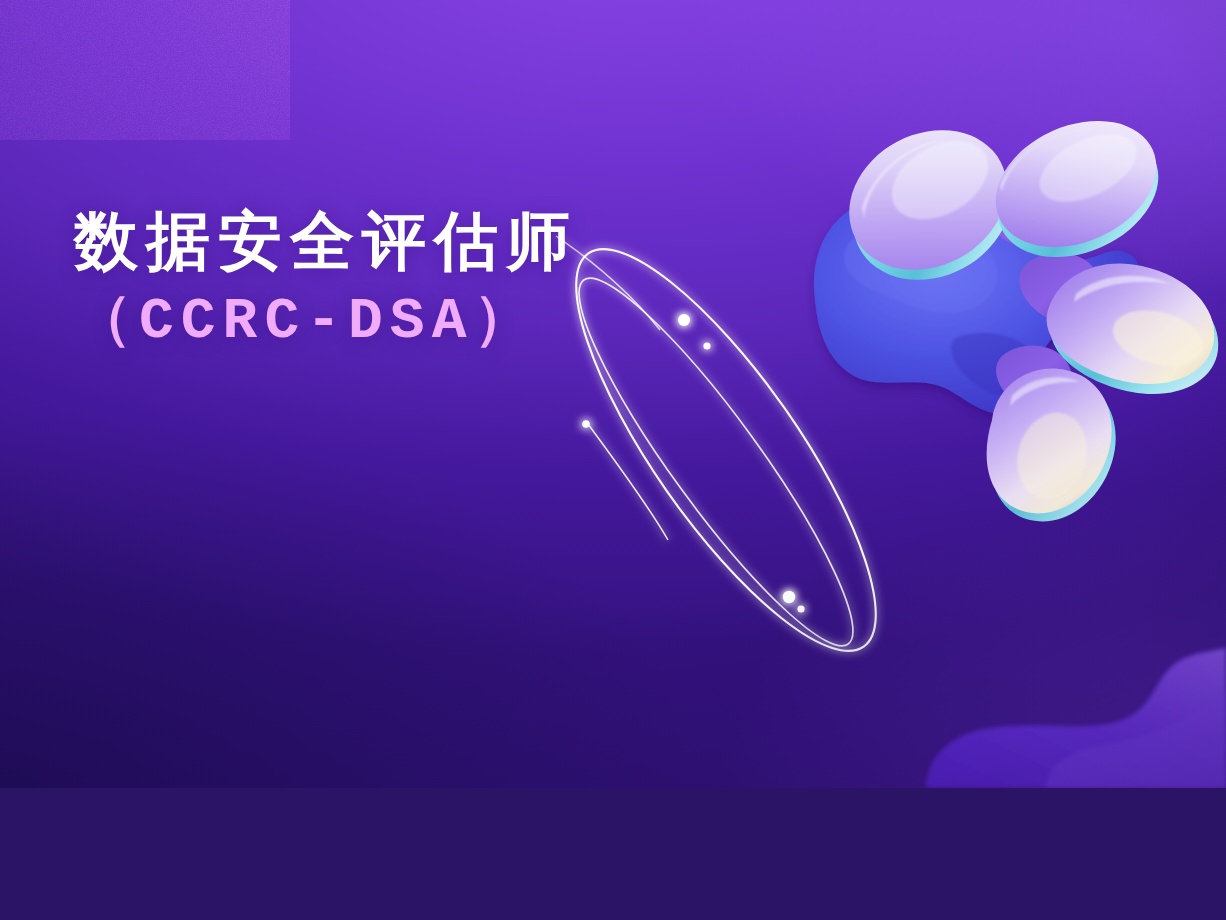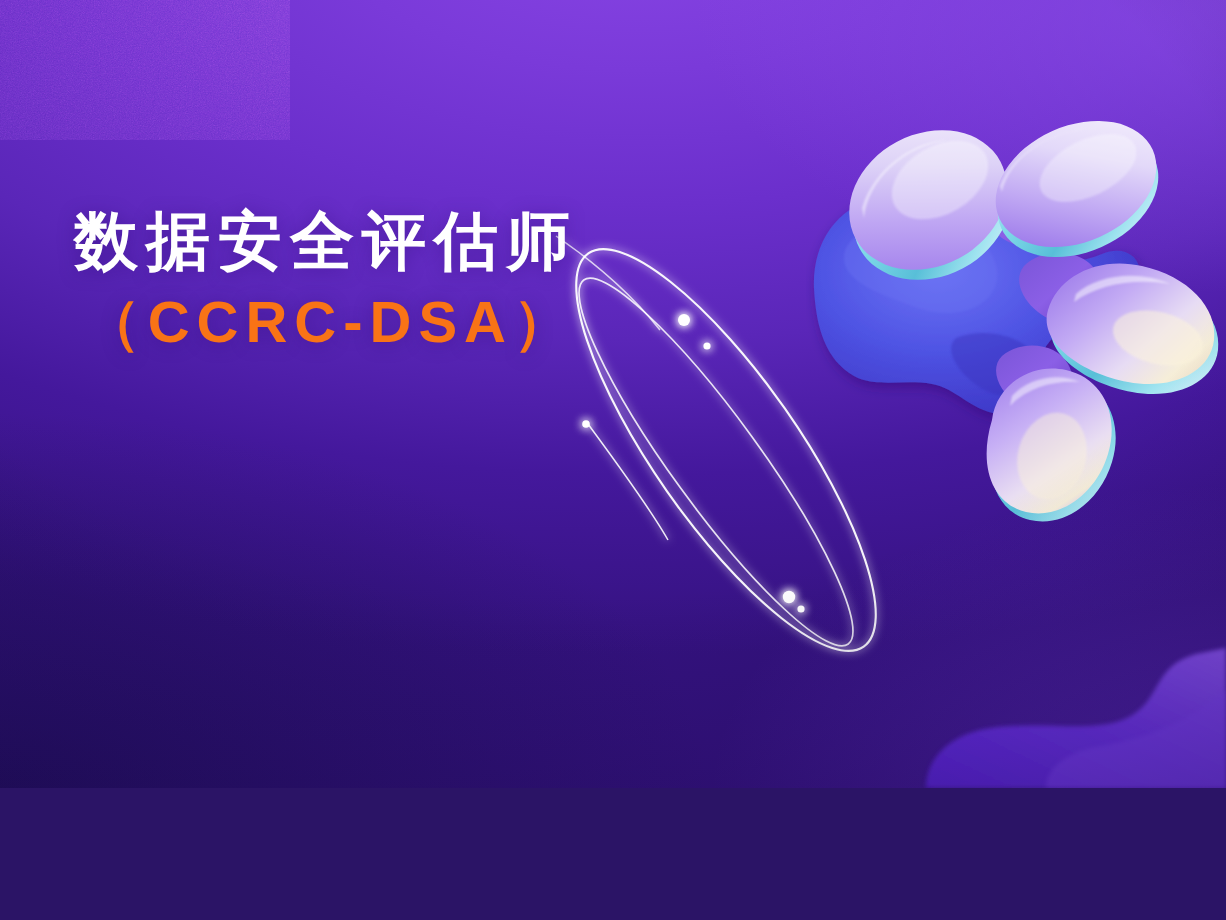--- a/index.html
+++ b/index.html
@@ -105,29 +105,28 @@
   .title-cn {
     color: #ffffff;
     font-size: 64px;
     line-height: 86px;
     font-weight: 700;
     letter-spacing: 8px;
     white-space: nowrap;
     text-shadow: 0 2px 18px rgba(40,10,110,0.35);
   }
   .title-en {
-    color: #f97316;
-    font-family: Liberation Sans, sans-serif;
+    color: #f0abfc;
+    font-family: Liberation Mono, monospace;
     font-size: 58px;
     line-height: 76px;
     font-weight: 700;
     letter-spacing: 7px;
     white-space: nowrap;
     text-shadow: 0 2px 18px rgba(40,10,110,0.35);
-    text-align: right;
   }
 </style>
 </head>
 <body>
 
 <div id="stage">
 
   <div class="bg-base"></div>
   <div class="bg-tint-tr"></div>
   <div class="bg-tint-bl"></div>

